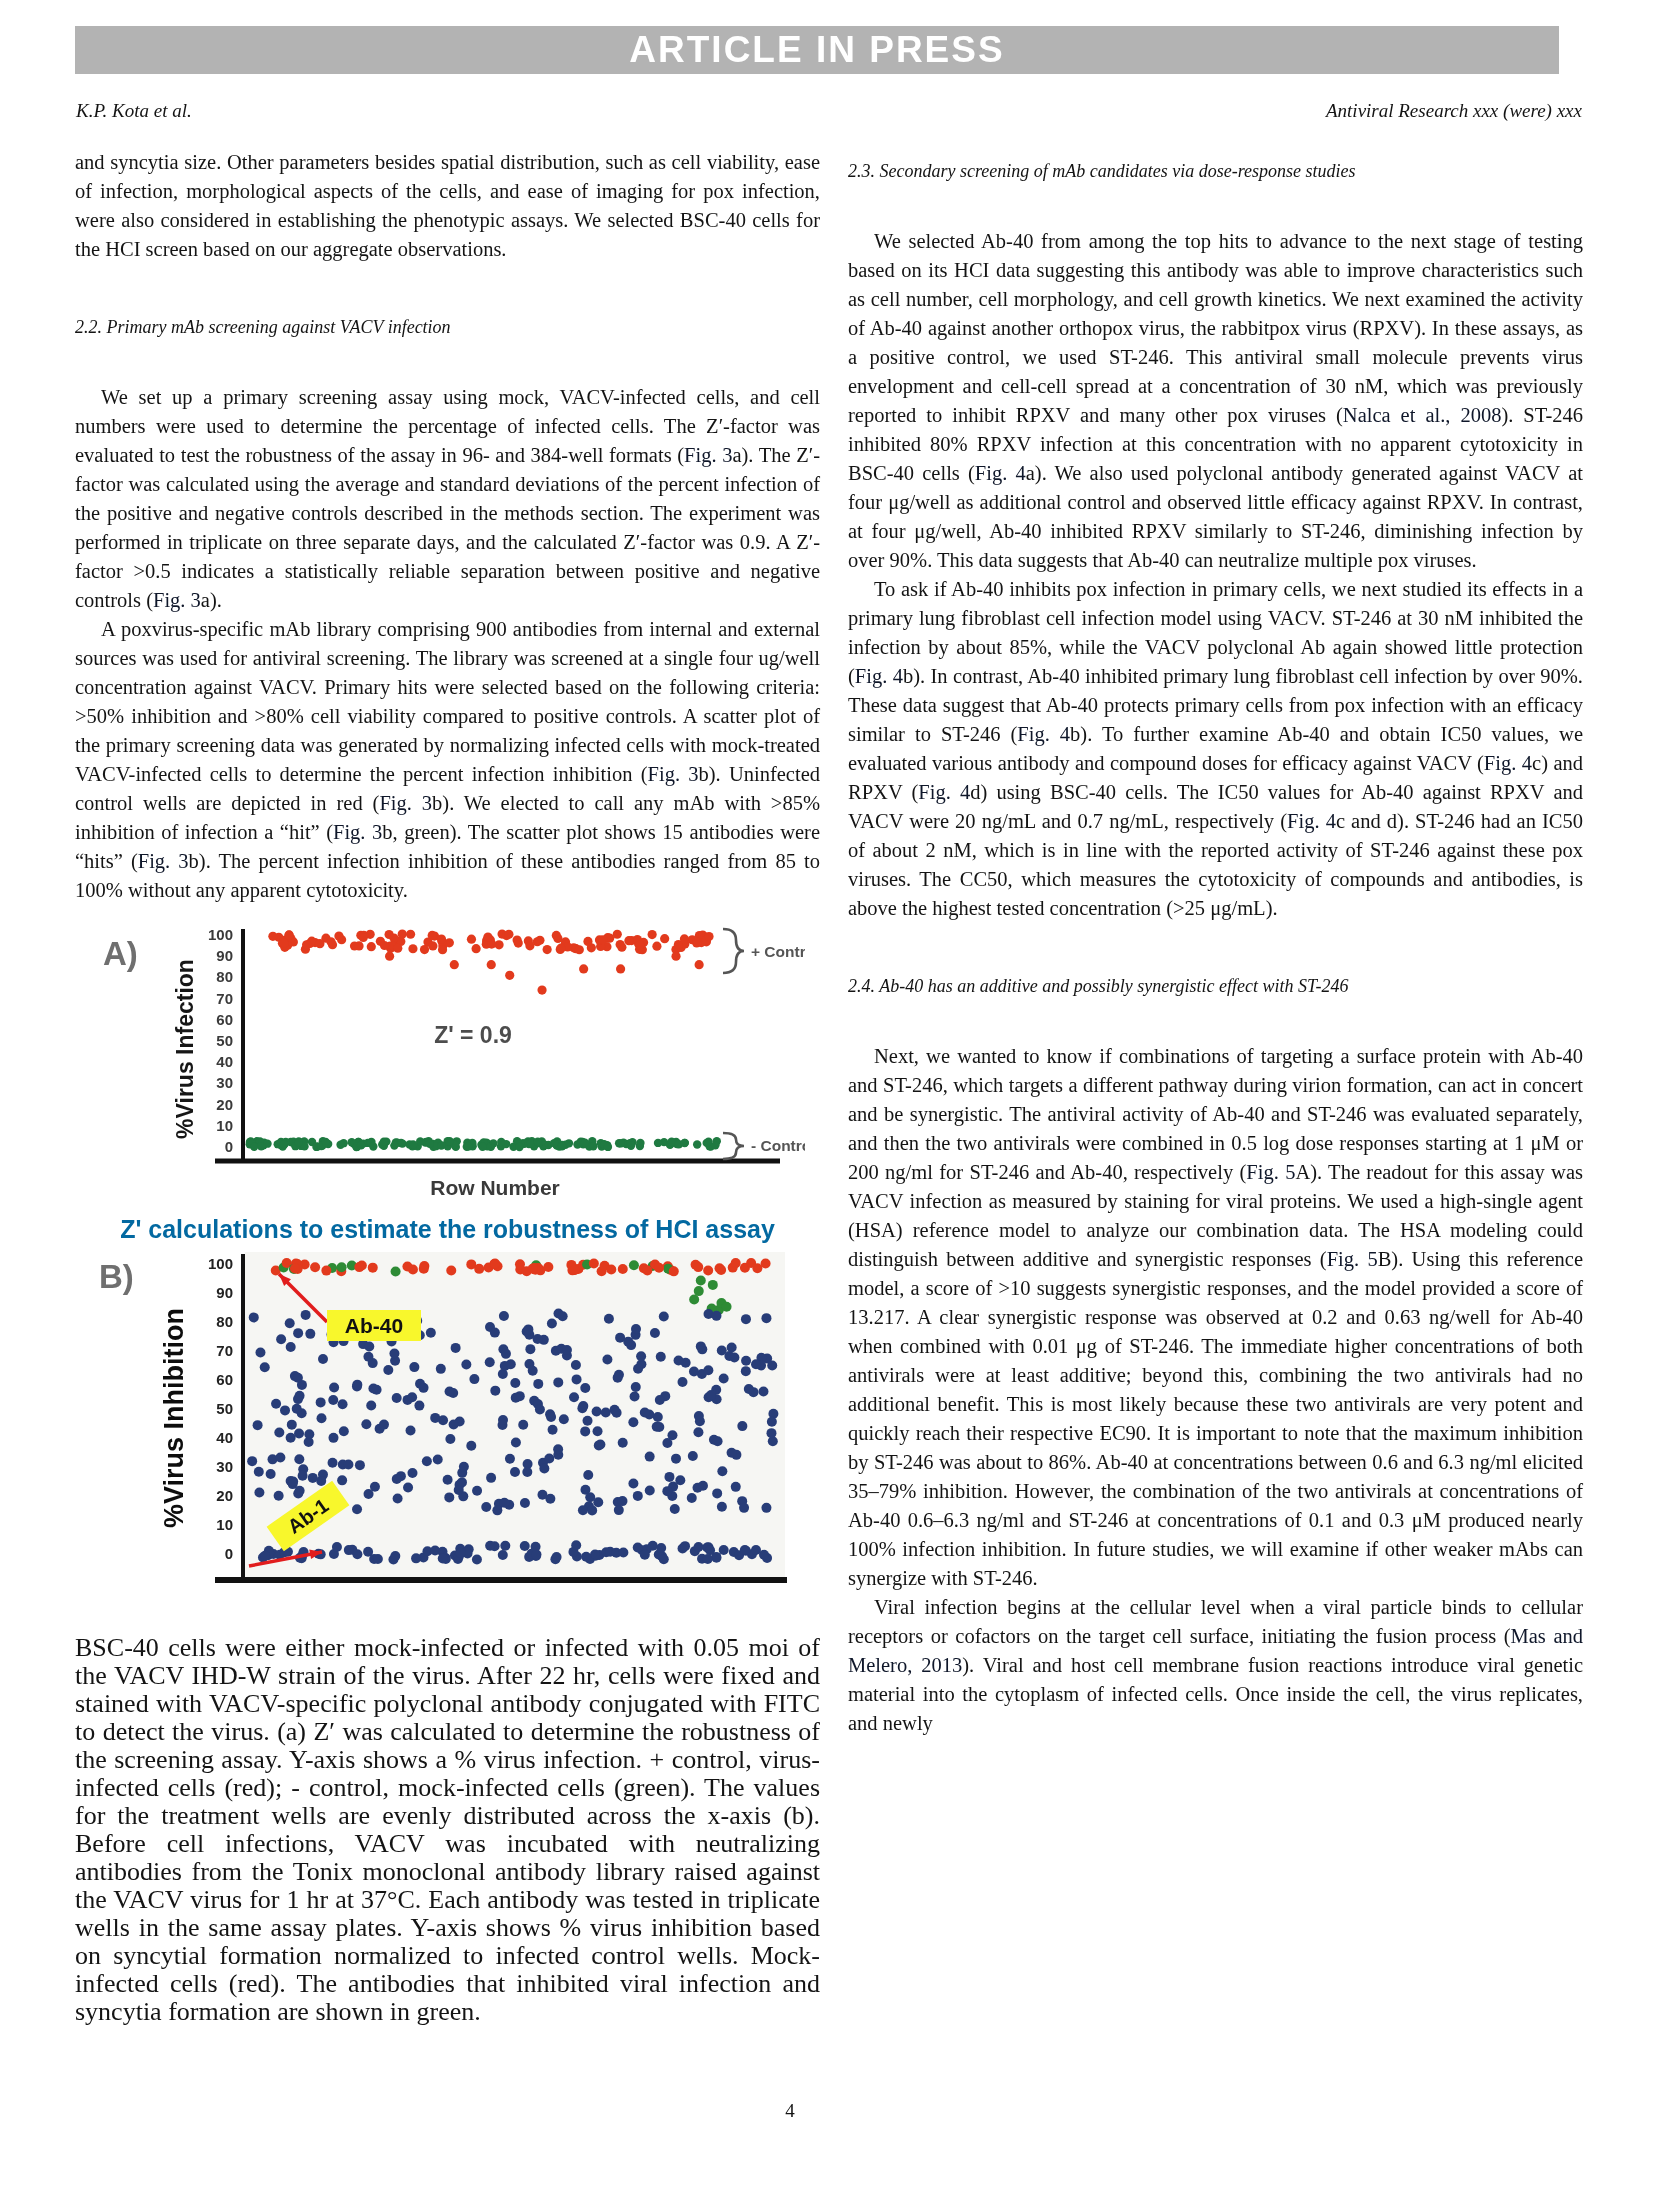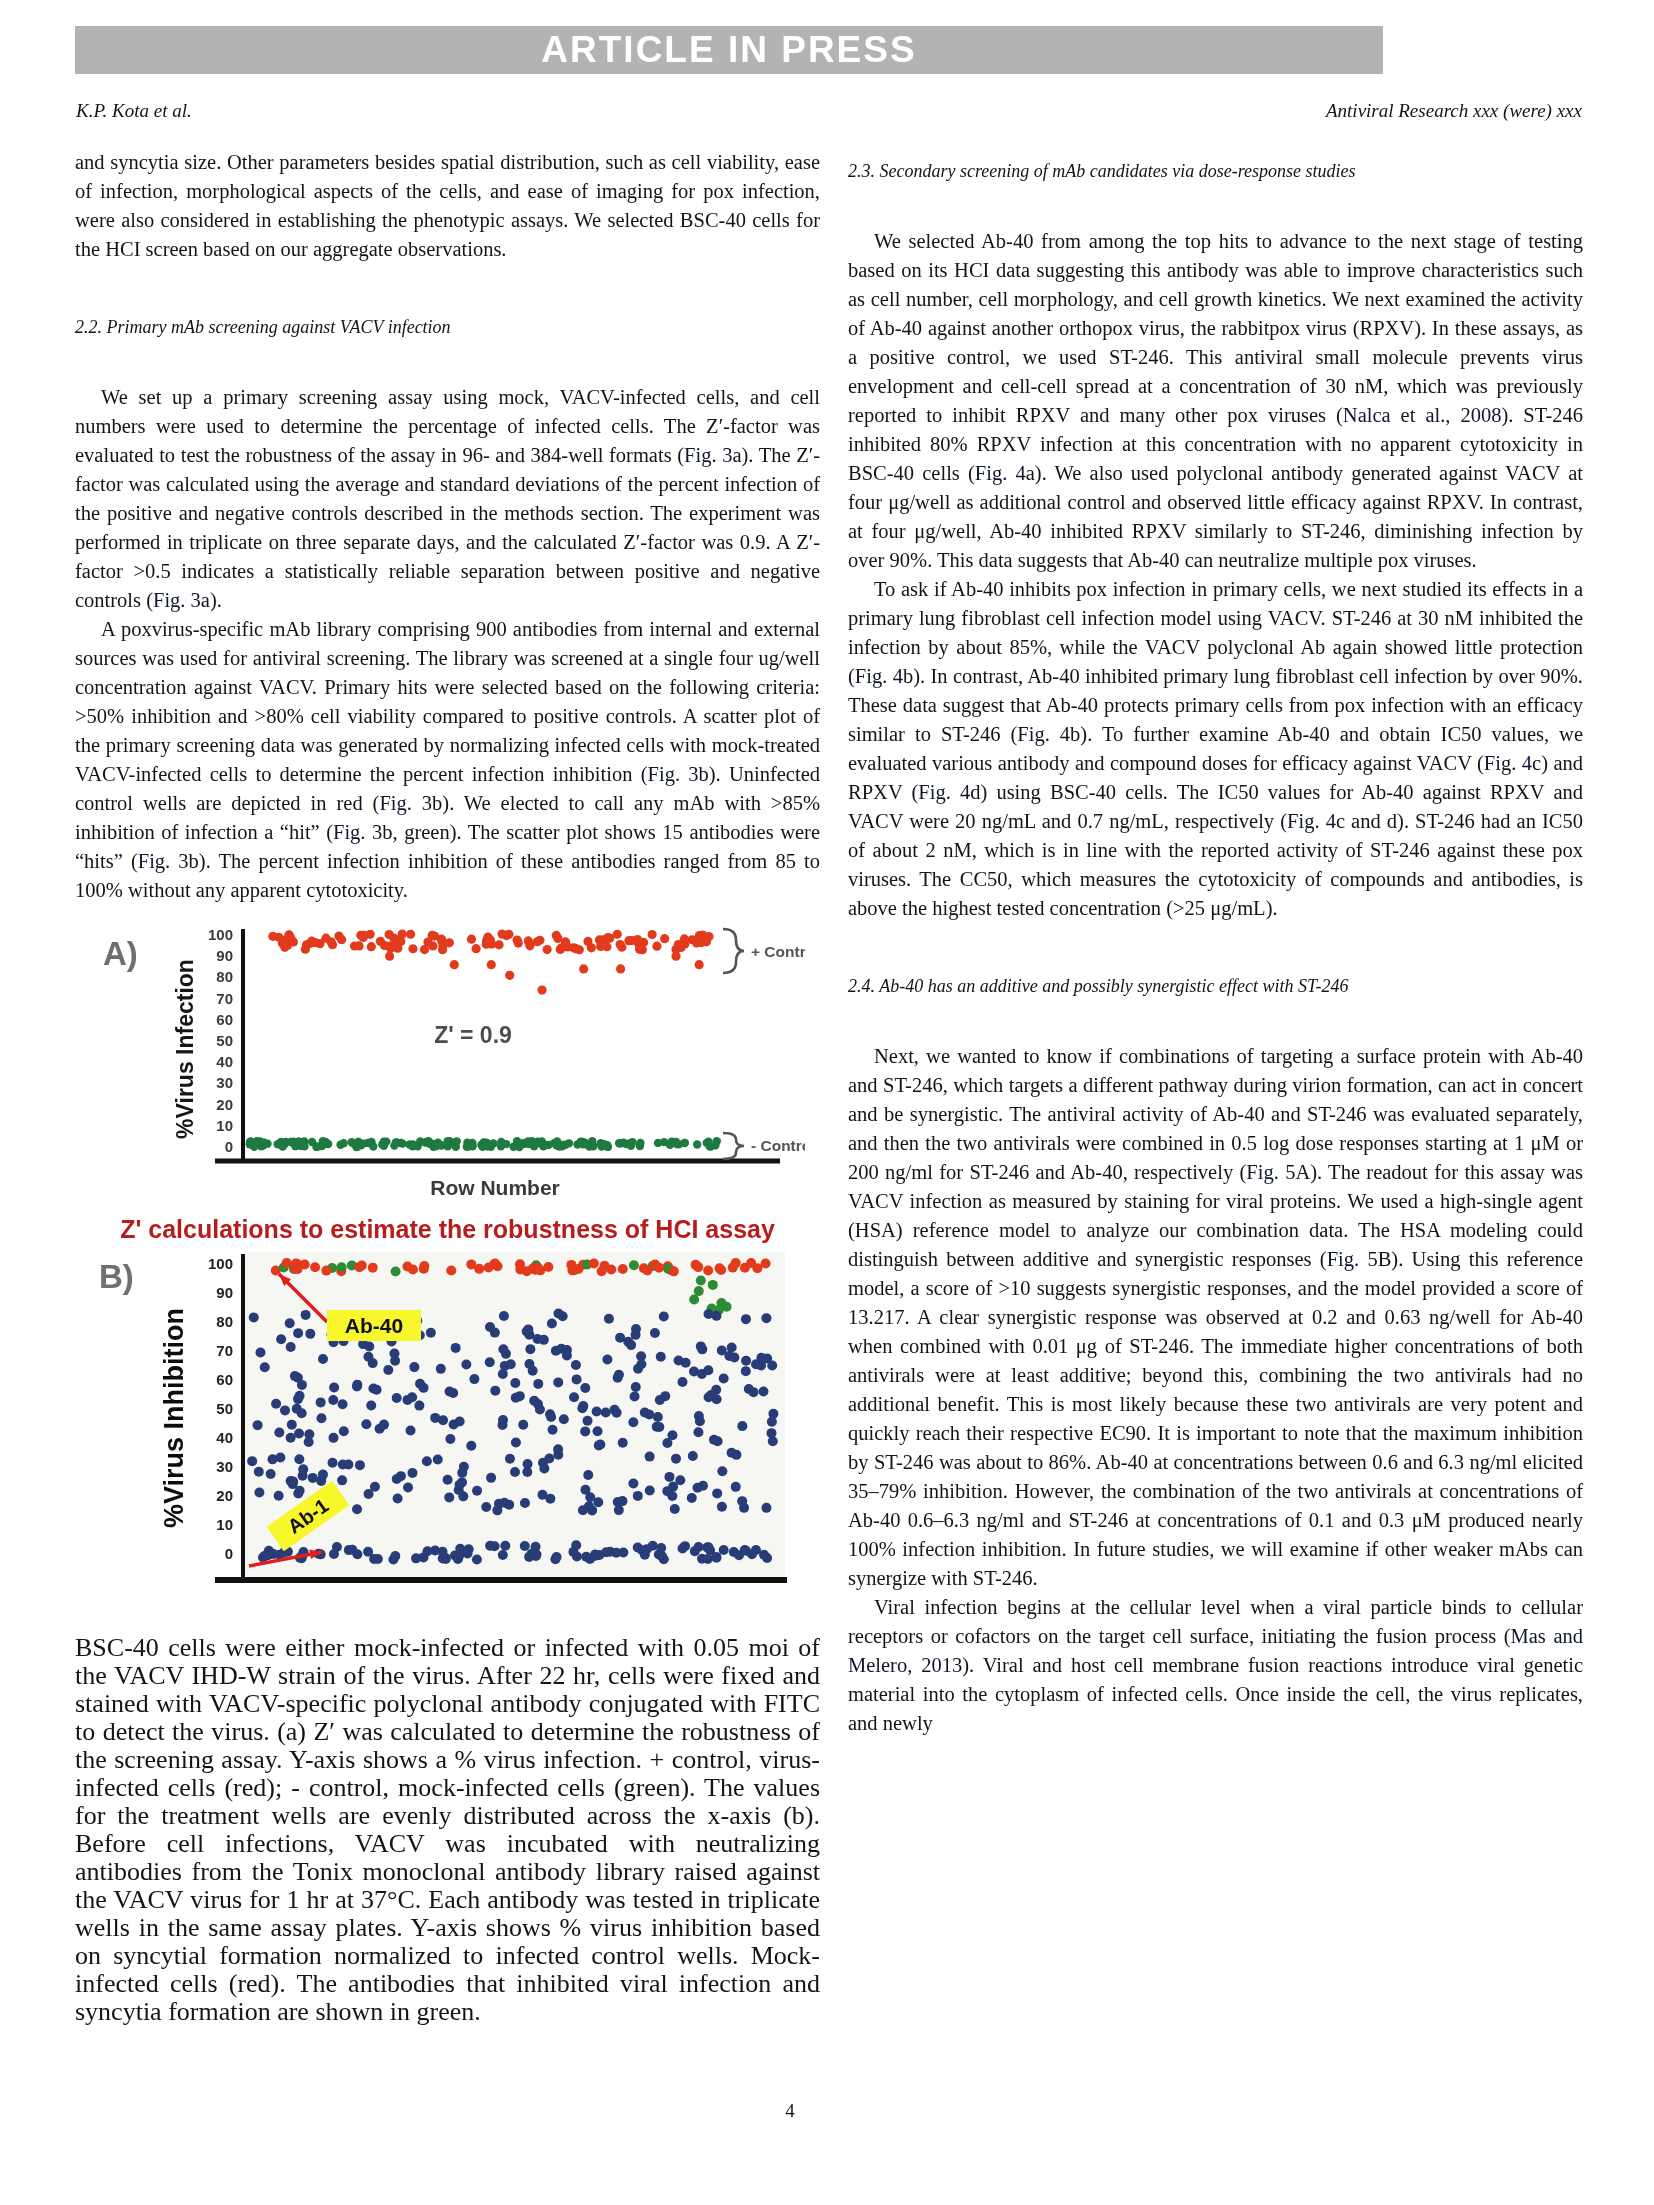--- a/index.html
+++ b/index.html
@@ -1,32 +1,32 @@
 <!DOCTYPE html>
 <html><head>
 <meta charset="utf-8">
 <style>
   html,body{margin:0;padding:0;background:#e8e8e8;}
   .page{position:relative;width:1654px;height:2205px;background:#ffffff;overflow:hidden;
         font-family:"Liberation Serif",serif;color:#141414;}
-  .banner{position:absolute;left:75px;top:26px;width:1308px;height:48px;background:#b3b3b3;
+  .banner{position:absolute;left:75px;top:26px;width:1484px;height:48px;background:#b3b3b3;
           font-family:"Liberation Sans",sans-serif;font-weight:700;font-size:37px;letter-spacing:2px;
           color:#ffffff;text-align:center;line-height:48px;}
   .runhead-left{position:absolute;left:76px;top:100px;font-style:italic;font-size:19px;}
   .runhead-right{position:absolute;right:72px;top:100px;font-style:italic;font-size:19px;}
   .col{position:absolute;top:148px;text-align:justify;}
   .col-left{left:75px;width:745px;}
   .col-right{left:848px;width:735px;}
   .body-p{margin:0;font-size:20.5px;line-height:29px;}
   .body-p.indent{text-indent:26px;}
   .sec{margin:50px 0 42px 0;font-size:18px;font-weight:400;font-style:italic;line-height:27px;text-align:left;}
   .sec.first{margin-top:10px;}
   .link{color:#0f172a;}
   figure{margin:16px 0 0 0;padding:0;}
-  .fig-mid-heading{font-family:"Liberation Sans",sans-serif;font-weight:700;font-size:25px;color:#b91c1c;
+  .fig-mid-heading{font-family:"Liberation Sans",sans-serif;font-weight:700;font-size:25px;color:#0369a1;
                    text-align:center;margin:2px 0 6px 0;}
   .fig-b-caption{font-family:"Liberation Sans",sans-serif;font-weight:700;font-size:27px;color:#1a1a1a;
                  text-align:center;margin:6px 0 0 0;}
   .caption{margin-top:28px;}
   .caption-title{font-size:20px;font-weight:700;line-height:28px;text-align:left;}
   .caption-body{font-size:26px;line-height:28px;text-align:justify;}
   .pageno{position:absolute;left:0;top:2100px;width:1580px;text-align:center;font-size:19px;}
   svg text{font-family:"Liberation Sans",sans-serif;}
 </style>
 </head>

